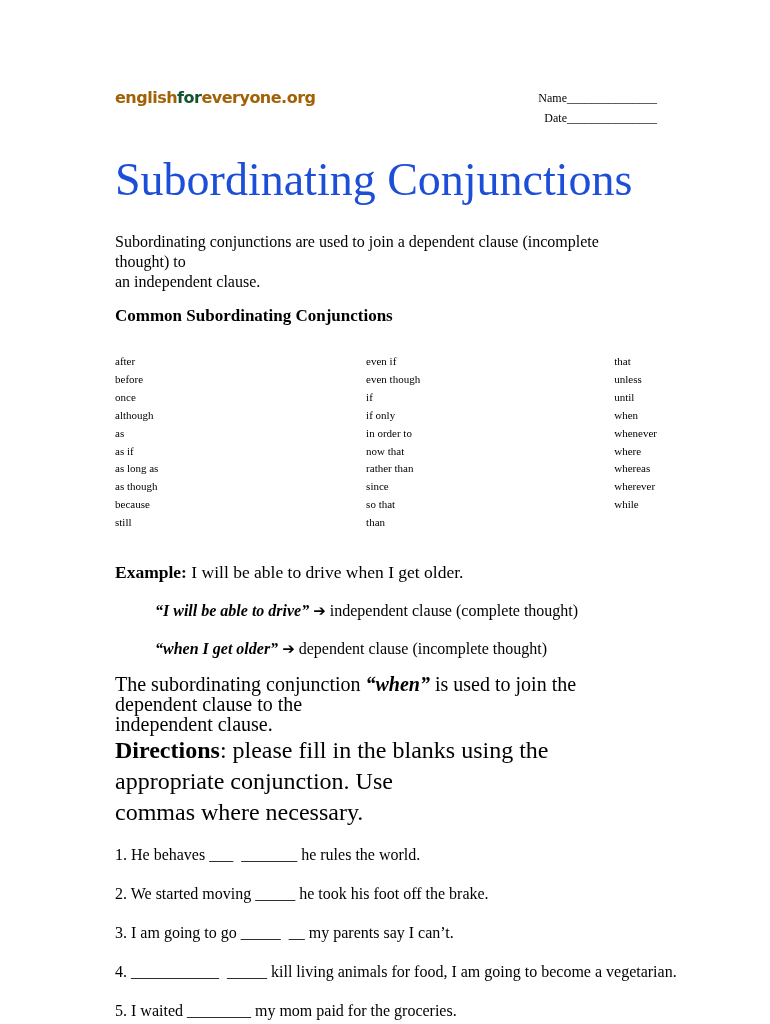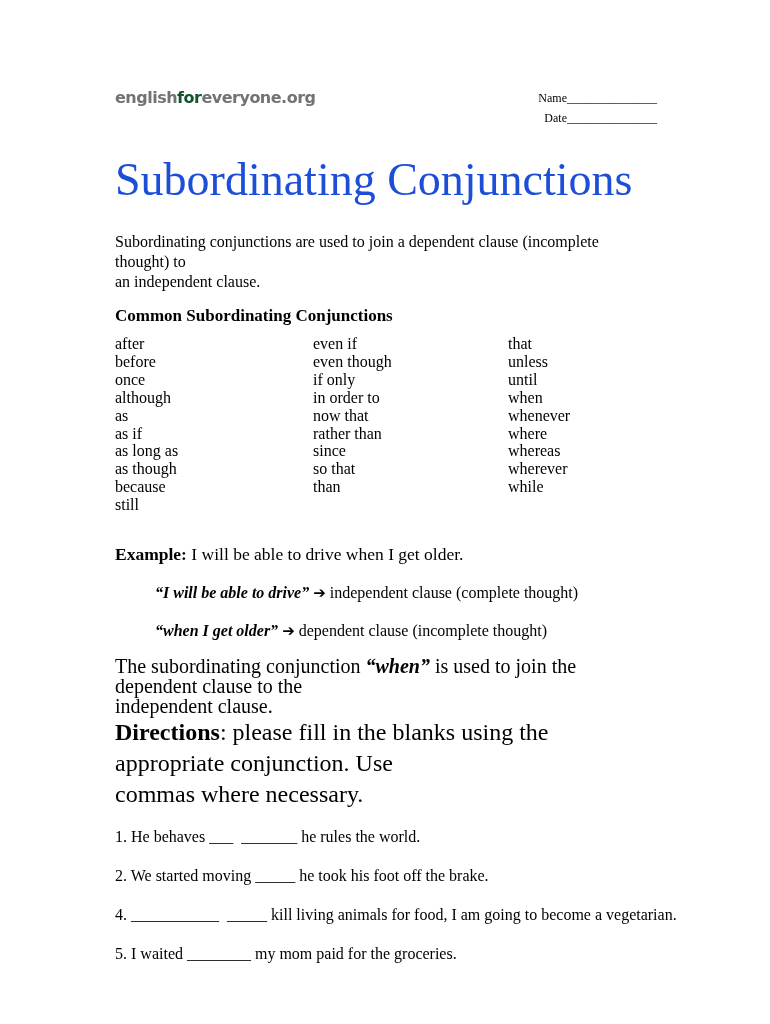--- a/index.html
+++ b/index.html
@@ -15,33 +15,33 @@
   }
   .header { display:flex; justify-content:space-between; align-items:flex-start; }
   .logo {
     font-family:"DejaVu Sans", sans-serif;
     font-weight:bold;
     font-size:16px;
     letter-spacing:-0.5px;
     line-height:20px;
     white-space:nowrap;
   }
-  .logo .navy { color:#737373; }
+  .logo .navy { color:#a16207; }
   .logo .purple { color:#14532d; }
   .namedate { font-size:12px; line-height:20px; text-align:right; white-space:nowrap; }
   .title {
     color:#1d4ed8;
     font-size:46px;
     line-height:52px;
     margin-top:26px;
     white-space:nowrap;
   }
   .intro { font-size:16px; line-height:20px; margin-top:26px; white-space:pre-line; }
   .conj-heading { font-size:17px; font-weight:bold; line-height:21px; margin-top:13px; }
-  .conj-grid { display:flex; margin-top:9px; font-size:16px; }
+  .conj-grid { display:flex; margin-top:27px; font-size:11px;justify-content:space-between; }
   .conj-col { width:198px; }
   .conj-col.c2 { width:195px; }
   .conj-col.c3 { width:auto; }
   .conj-item { line-height:17.9px; }
   .example-line { margin-top:29px; font-size:17.5px; line-height:22px; }
   .b { font-weight:bold; }
   .bi { font-weight:bold; font-style:italic; }
   .quote-line { margin-left:40px; margin-top:18px; font-size:16px; line-height:20px; }
   .arrow { font-family:"DejaVu Sans", sans-serif; font-size:15px; }
   .explanation { margin-top:15px; font-size:20px; line-height:20px; white-space:pre-line; }
@@ -80,20 +80,21 @@
       <div class="conj-item">as</div>
       <div class="conj-item">as if</div>
       <div class="conj-item">as long as</div>
       <div class="conj-item">as though</div>
       <div class="conj-item">because</div>
       <div class="conj-item">still</div>
     </div>
     <div class="conj-col c2">
       <div class="conj-item">even if</div>
       <div class="conj-item">even though</div>
+      <div class="conj-item">if</div>
       <div class="conj-item">if only</div>
       <div class="conj-item">in order to</div>
       <div class="conj-item">now that</div>
       <div class="conj-item">rather than</div>
       <div class="conj-item">since</div>
       <div class="conj-item">so that</div>
       <div class="conj-item">than</div>
     </div>
     <div class="conj-col c3">
       <div class="conj-item">that</div>
@@ -122,17 +123,18 @@
 
   <div class="explanation"><span>The subordinating conjunction</span> <span class="bi">“when”</span><span> is used to join the dependent clause to the
 independent clause.</span></div>
 
   <div class="directions"><span class="b">Directions</span><span>: please fill in the blanks using the appropriate conjunction. Use
 commas where necessary.</span></div>
 
   <div class="questions">
     <div class="question">1. He behaves ___ &nbsp;_______ he rules the world.</div>
     <div class="question">2. We started moving _____ he took his foot off the brake.</div>
+    <div class="question">3. I am going to go _____ &nbsp;__ my parents say I can’t.</div>
     <div class="question">4. ___________ &nbsp;_____ kill living animals for food, I am going to become a vegetarian.</div>
     <div class="question">5. I waited ________ my mom paid for the groceries.</div>
   </div>
 
 </div>
 
 </body></html>

